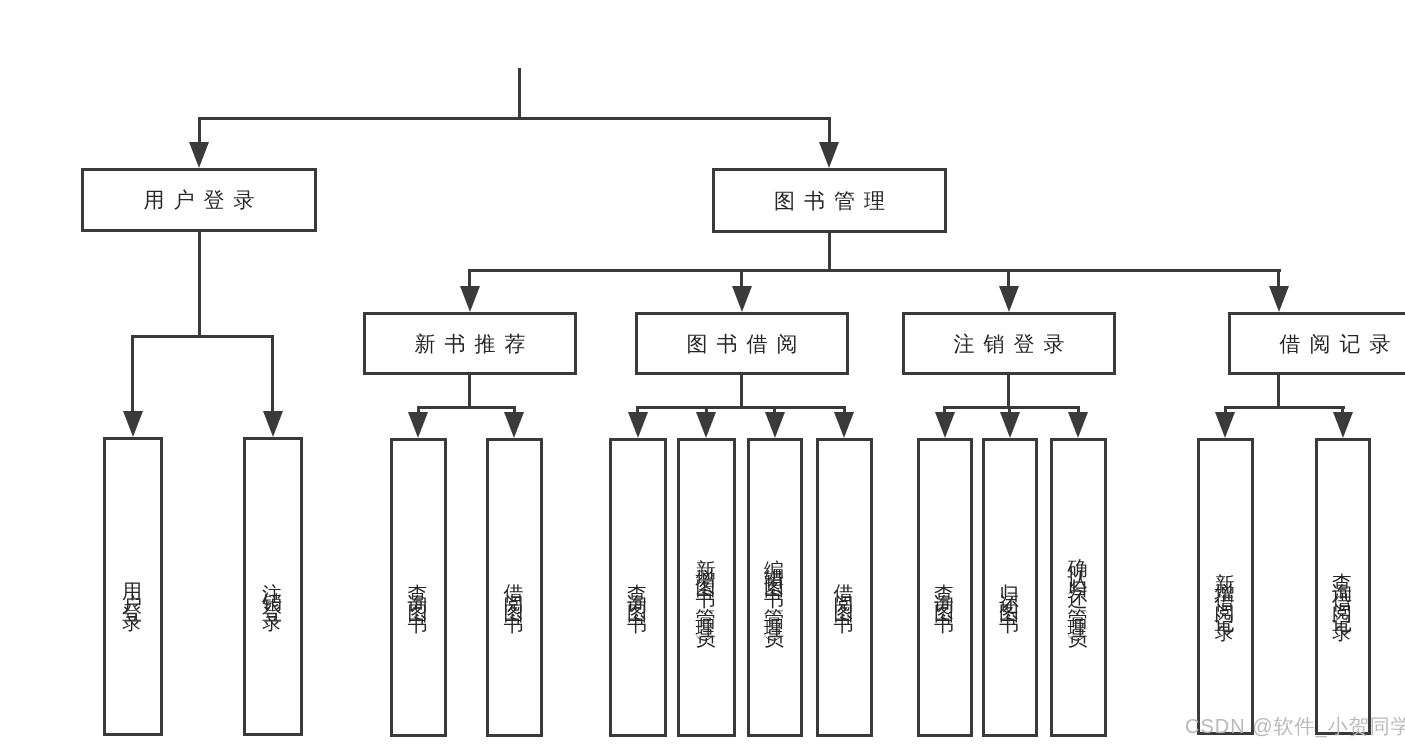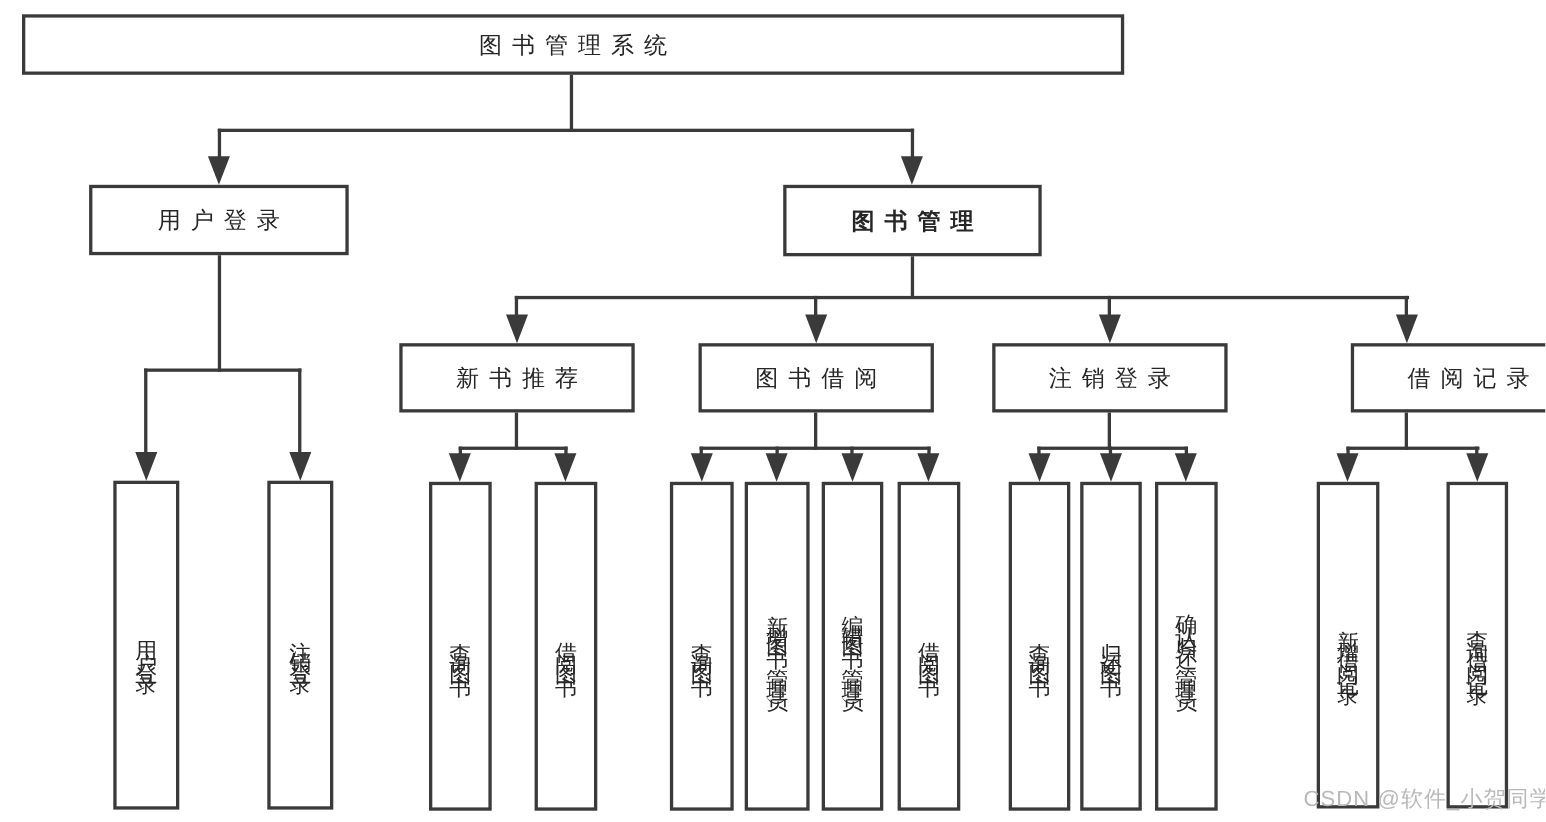--- a/index.html
+++ b/index.html
@@ -54,25 +54,24 @@
     color:var(--wm);
     letter-spacing:1px;
     white-space:nowrap;
   }
 </style>
 </head>
 <body>
 
 <div class="canvas">
 
-  <div class="hbox" style="left:20px;top:13px;width:1002px;height:55px;">图书管理系统</div>
 
   <div class="hbox" style="left:81px;top:168px;width:236px;height:64px;">用户登录</div>
 
-  <div class="hbox" style="left:712px;top:168px;width:235px;height:65px;font-weight:bold;">图书管理</div>
+  <div class="hbox" style="left:712px;top:168px;width:235px;height:65px;">图书管理</div>
 
   <div class="hbox" style="left:635px;top:312px;width:214px;height:63px;">图书借阅</div>
 
   <div class="hbox" style="left:363px;top:312px;width:214px;height:63px;">新书推荐</div>
 
   <div class="hbox" style="left:902px;top:312px;width:214px;height:63px;">注销登录</div>
 
   <div class="hbox" style="left:1228px;top:312px;width:214px;height:63px;">借阅记录</div>
 
   <div class="vbox" style="left:103px;top:437px;width:60px;height:299px;">用户登录</div>

